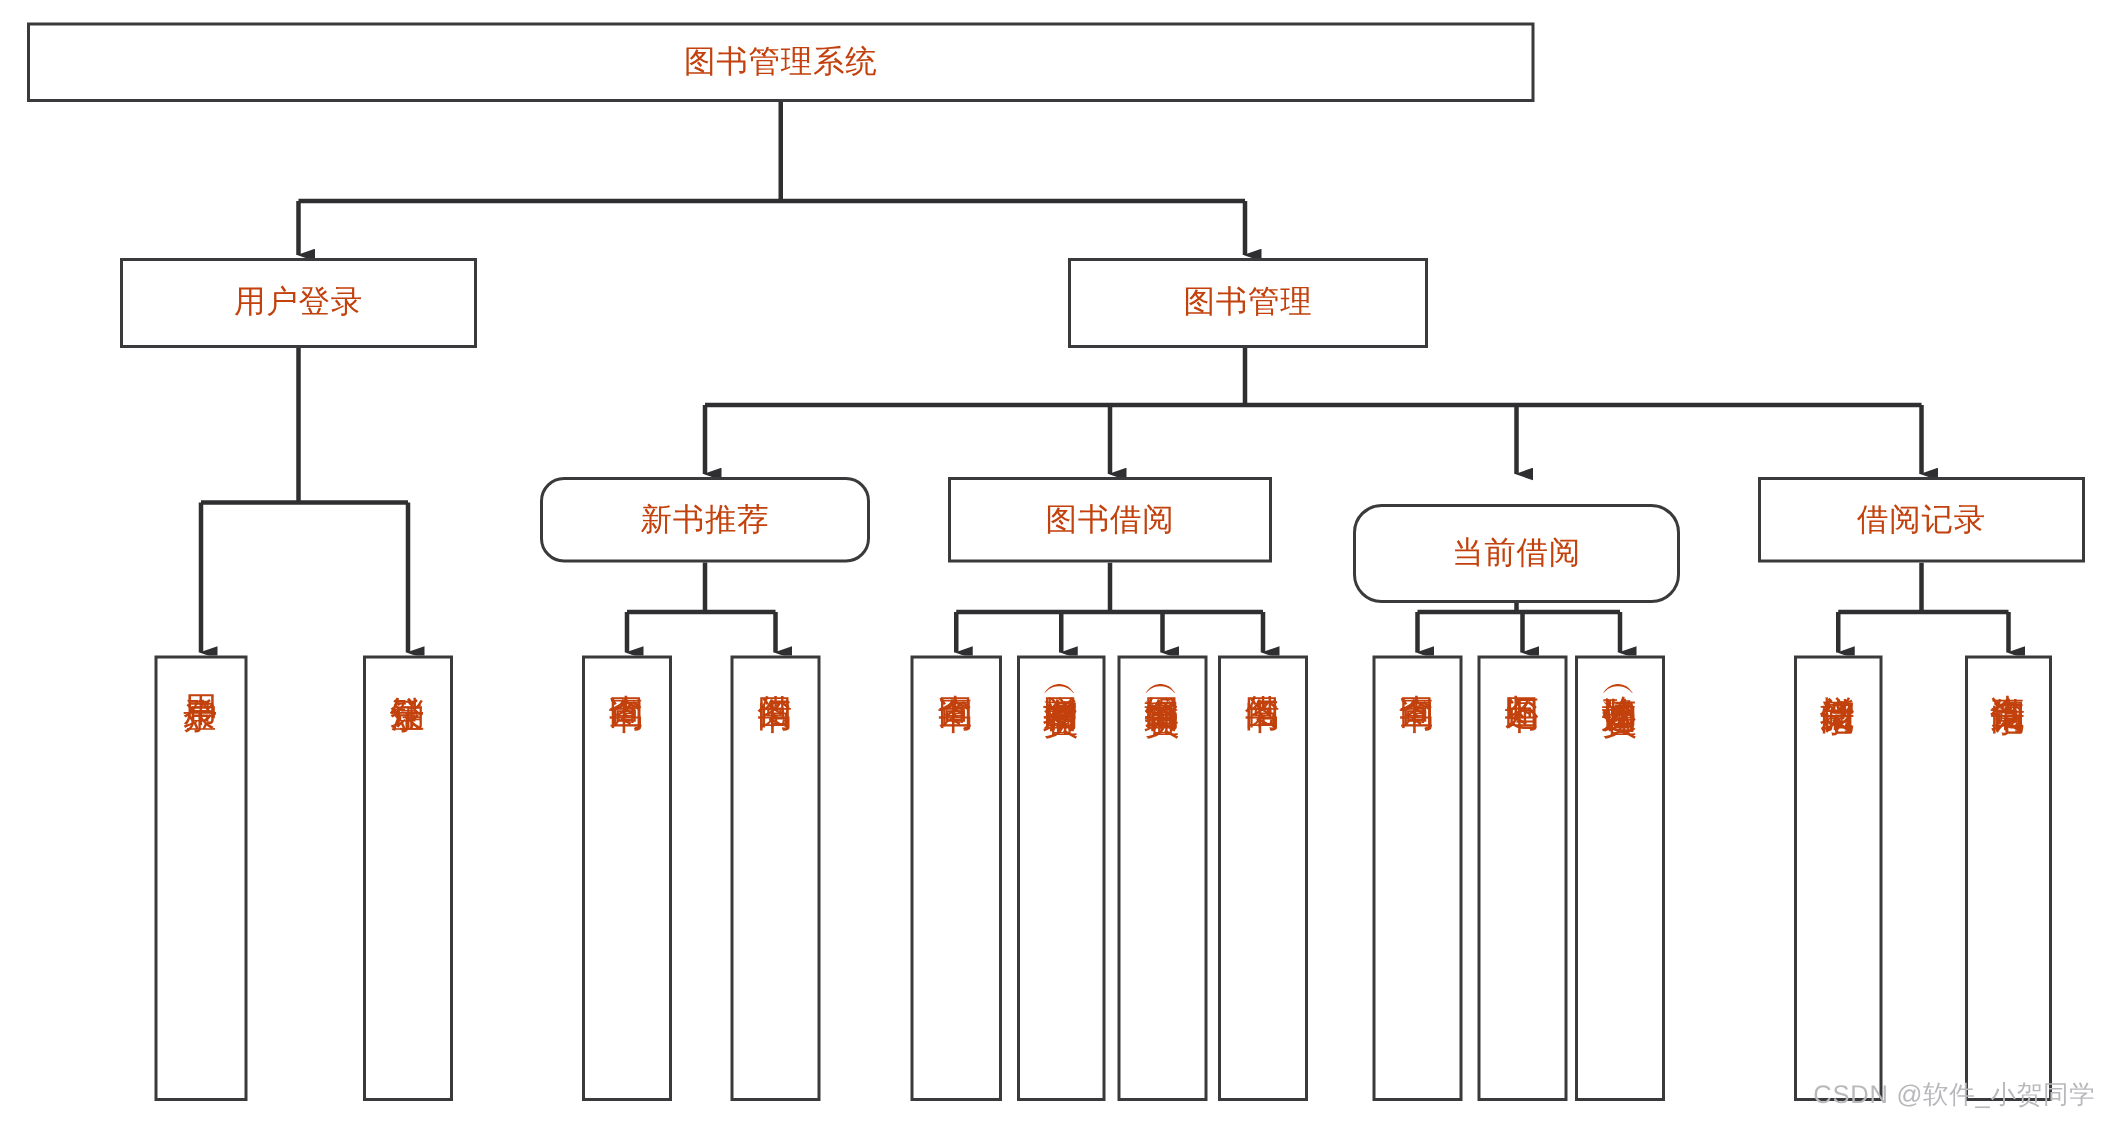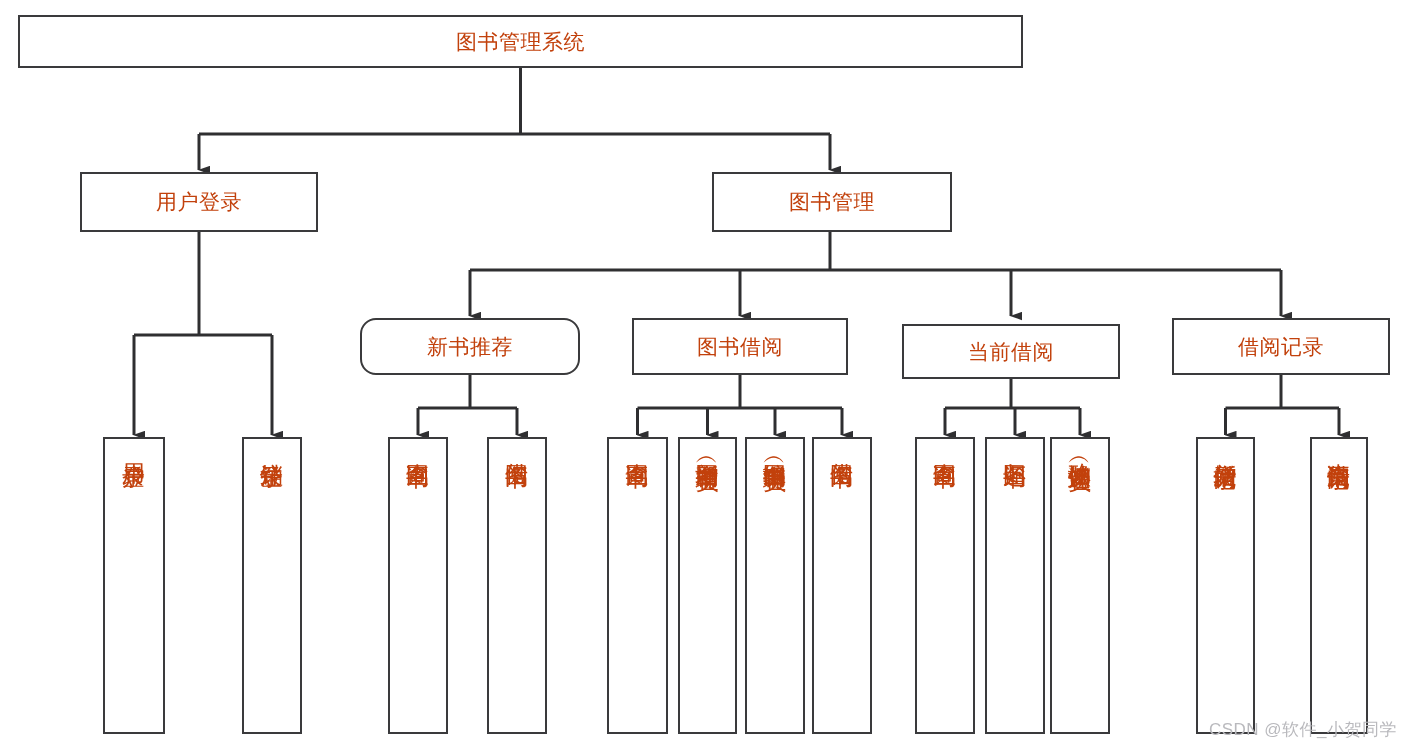--- a/index.html
+++ b/index.html
@@ -127,21 +127,21 @@
       </div>
       <div class="node-box level2-box" style="left: 712px; top: 172px; width: 240px; height: 60px;">
         <span class="node-label">图书管理</span>
       </div>
       <div class="node-box level3-box" style="left: 360px; top: 318px; width: 220px; height: 57px; border-radius: 16px;">
         <span class="node-label">新书推荐</span>
       </div>
       <div class="node-box level3-box" style="left: 632px; top: 318px; width: 216px; height: 57px;">
         <span class="node-label">图书借阅</span>
       </div>
-      <div class="node-box level3-box" style="left: 902px; top: 324px; width: 218px; height: 55px;">
+      <div class="node-box level3-box" style="left: 902px; top: 336px; width: 218px; height: 66px; border-radius: 19px;">
         <span class="node-label">当前借阅</span>
       </div>
       <div class="node-box level3-box" style="left: 1172px; top: 318px; width: 218px; height: 57px;">
         <span class="node-label">借阅记录</span>
       </div>
       <div class="node-box leaf-box" style="left: 103px; top: 437px; width: 62px; height: 297px;">
         <span class="node-label">用户登录</span>
       </div>
       <div class="node-box leaf-box" style="left: 242px; top: 437px; width: 60px; height: 297px;">
         <span class="node-label">注销登录</span>

